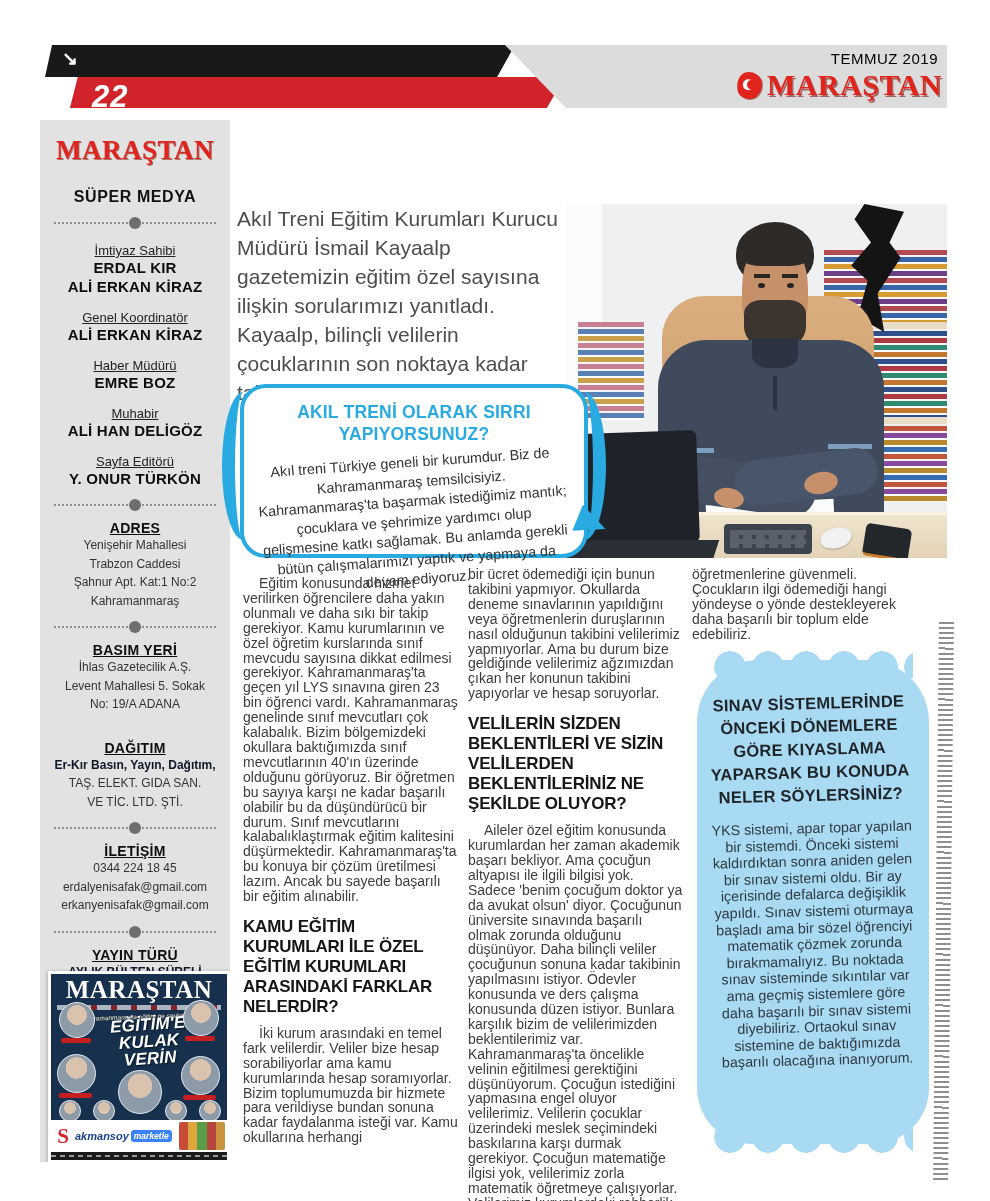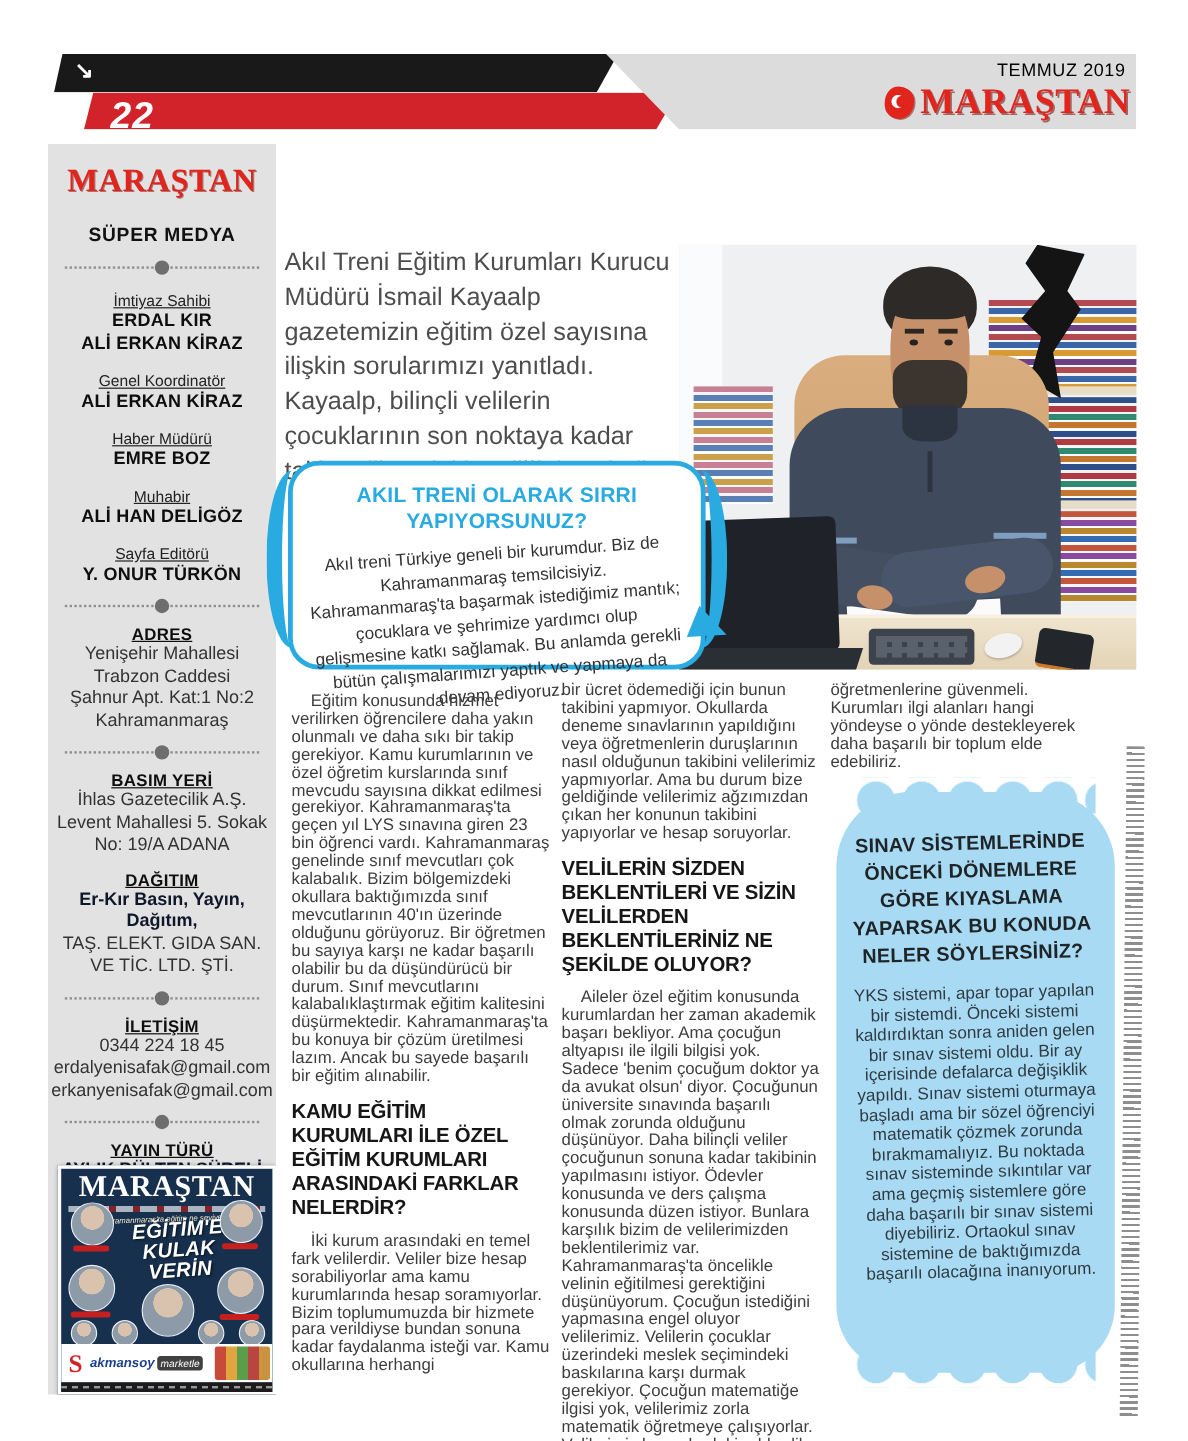--- a/index.html
+++ b/index.html
@@ -29,41 +29,41 @@
   .sidebar{left:40px;top:120px;width:190px;height:1042px;background:#e2e2e2;text-align:center;color:#222;overflow:hidden;}
   .sb-brand{margin-top:15px;font-family:"Liberation Serif",serif;font-weight:bold;font-size:27px;color:#e1251d;
             letter-spacing:.5px;text-shadow:1px 1px 0 rgba(110,8,4,.5);}
   .sb-agency{margin-top:22px;font-size:16px;font-weight:bold;letter-spacing:.6px;color:#111;}
   .dotline{position:relative;height:12px;margin:11px 14px 6px;}
   .dotline::before{content:"";position:absolute;left:0;right:0;top:5px;border-top:2px dotted #8f8f8f;}
   .dotline::after{content:"";position:absolute;left:50%;top:0;width:12px;height:12px;margin-left:-6px;border-radius:50%;background:#6e6e6e;}
   .role-label{margin-top:14px;font-size:13px;color:#222;text-decoration:underline;}
   .role-name{font-size:15px;font-weight:bold;line-height:19px;color:#0e0e0e;letter-spacing:.2px;}
   .sec-title{margin-top:9px;font-size:14px;font-weight:bold;text-decoration:underline;color:#0e0e0e;letter-spacing:.3px;}
-  .sec-line{font-size:15px;line-height:18.5px;color:#333;}
+  .sec-line{font-size:12px;line-height:18.5px;color:#333;}
   .sec-line.b{font-weight:bold;color:#0f172a;}
-  .gap18{margin-top:11px;text-align:center;}
+  .gap18{margin-top:26px;text-align:center;}
   .sb-note{margin:14px 12px 0;font-size:13.2px;line-height:17.5px;color:#333;}
 
   
   .cover{left:8px;top:851px;width:176px;height:186px;background:#16304e;border:3px solid #ffffff;
          box-shadow:0 1px 4px rgba(0,0,0,.35);text-align:center;overflow:hidden;}
   .cv-brand{margin-top:2px;font-family:"Liberation Serif",serif;font-weight:bold;font-size:25px;color:#ffffff;letter-spacing:.5px;}
   .cv-rule{height:5px;margin:1px 6px 0;background:repeating-linear-gradient(90deg,#cfd6de 0 14px,#9c2020 14px 20px);opacity:.8;}
   .cv-tagline{margin-top:3px;font-size:6.5px;font-style:italic;color:#f4e9c8;transform:rotate(-2deg);}
   .cv-head{position:absolute;left:50px;top:42px;width:96px;color:#ffffff;font-weight:bold;font-style:italic;
            font-size:17px;line-height:17px;transform:rotate(-4deg);text-shadow:1px 1px 2px rgba(0,0,0,.6);letter-spacing:.2px;}
   .cv-circ{position:absolute;border-radius:50%;background:radial-gradient(circle at 50% 35%,#d9c3ae 0 35%,#8d9aa8 36% 100%);
            border:1.5px solid #e8eef4;}
   .cv-badge{position:absolute;height:5px;background:#c61f1f;border-radius:2px;}
   .cv-ad{position:absolute;left:0;right:0;bottom:8px;height:32px;background:#ffffff;display:flex;align-items:center;}
   .ad-logo{margin-left:3px;width:18px;height:22px;color:#d2232a;font-family:"Liberation Serif",serif;
            font-weight:bold;font-size:21px;line-height:22px;}
   .ad-brand{margin-left:3px;font-size:11px;font-weight:bold;font-style:italic;color:#1c3f8e;}
-  .ad-word{margin-left:2px;font-size:8.5px;font-weight:normal;font-style:italic;color:#ffffff;background:#404040;
+  .ad-word{margin-left:2px;font-size:8.5px;font-weight:bold;font-style:italic;color:#ffffff;background:#3b82f6;
            border-radius:3px;padding:1px 3px;}
   .ad-mosaic{position:absolute;right:2px;top:2px;width:46px;height:28px;border-radius:2px;
              background:linear-gradient(90deg,#c84b3a 0 20%,#e0a53c 20% 40%,#5a9e4b 40% 60%,#b8453f 60% 80%,#c99340 80% 100%);}
   .cv-foot{position:absolute;left:0;right:0;bottom:0;height:8px;background:#1b1b1b;
            background-image:repeating-linear-gradient(90deg,rgba(255,255,255,.55) 0 5px,transparent 5px 9px);background-size:100% 2px;
            background-position:0 3px;background-repeat:no-repeat;}
 
   
   .headline{left:234px;top:104px;width:730px;white-space:nowrap;}
   .headline-inner{display:inline-block;transform:scaleX(.8);transform-origin:0 50%;font-style:italic;
@@ -266,21 +266,21 @@
     <div class="p ind">İki kurum arasındaki en temel fark velilerdir. Veliler bize hesap sorabiliyorlar ama kamu kurumlarında hesap soramıyorlar. Bizim toplumumuzda bir hizmete para verildiyse bundan sonuna kadar faydalanma isteği var. Kamu okullarına herhangi</div>
   </div>
 
   <div class="abs col col2">
     <div class="p" style="margin-top:0;">bir ücret ödemediği için bunun takibini yapmıyor. Okullarda deneme sınavlarının yapıldığını veya öğretmenlerin duruşlarının nasıl olduğunun takibini velilerimiz yapmıyorlar. Ama bu durum bize geldiğinde velilerimiz ağzımızdan çıkan her konunun takibini yapıyorlar ve hesap soruyorlar.</div>
     <div class="h mt">VELİLERİN SİZDEN BEKLENTİLERİ VE SİZİN VELİLERDEN BEKLENTİLERİNİZ NE ŞEKİLDE OLUYOR?</div>
     <div class="p ind">Aileler özel eğitim konusunda kurumlardan her zaman akademik başarı bekliyor. Ama çocuğun altyapısı ile ilgili bilgisi yok. Sadece 'benim çocuğum doktor ya da avukat olsun' diyor. Çocuğunun üniversite sınavında başarılı olmak zorunda olduğunu düşünüyor. Daha bilinçli veliler çocuğunun sonuna kadar takibinin yapılmasını istiyor. Ödevler konusunda ve ders çalışma konusunda düzen istiyor. Bunlara karşılık bizim de velilerimizden beklentilerimiz var. Kahramanmaraş'ta öncelikle velinin eğitilmesi gerektiğini düşünüyorum. Çocuğun istediğini yapmasına engel oluyor velilerimiz. Velilerin çocuklar üzerindeki meslek seçimindeki baskılarına karşı durmak gerekiyor. Çocuğun matematiğe ilgisi yok, velilerimiz zorla matematik öğretmeye çalışıyorlar. Velilerimiz kurumlardaki rehberlik</div>
   </div>
 
   <div class="abs col col3">
-    <div class="p" style="margin-top:0;">öğretmenlerine güvenmeli. Kurumları ilgi alanları hangi yöndeyse o yönde destekleyerek daha başarılı bir toplum elde edebiliriz.</div>
+    <div class="p" style="margin-top:0;">öğretmenlerine güvenmeli. Çocukların ilgi ödemediği hangi yöndeyse o yönde destekleyerek daha başarılı bir toplum elde edebiliriz.</div>
   </div>
 
   <div class="abs cloud">
     <div class="cloud-body"></div>
     <div class="cloud-top"></div>
     <div class="cloud-bot"></div>
     <div class="cloud-inner">
       <div class="q2-title">SINAV SİSTEMLERİNDE ÖNCEKİ DÖNEMLERE GÖRE KIYASLAMA YAPARSAK BU KONUDA NELER SÖYLERSİNİZ?</div>
       <div class="q2-body">YKS sistemi, apar topar yapılan bir sistemdi. Önceki sistemi kaldırdıktan sonra aniden gelen bir sınav sistemi oldu. Bir ay içerisinde defalarca değişiklik yapıldı. Sınav sistemi oturmaya başladı ama bir sözel öğrenciyi matematik çözmek zorunda bırakmamalıyız. Bu noktada sınav sisteminde sıkıntılar var ama geçmiş sistemlere göre daha başarılı bir sınav sistemi diyebiliriz. Ortaokul sınav sistemine de baktığımızda başarılı olacağına inanıyorum.</div>
     </div>

